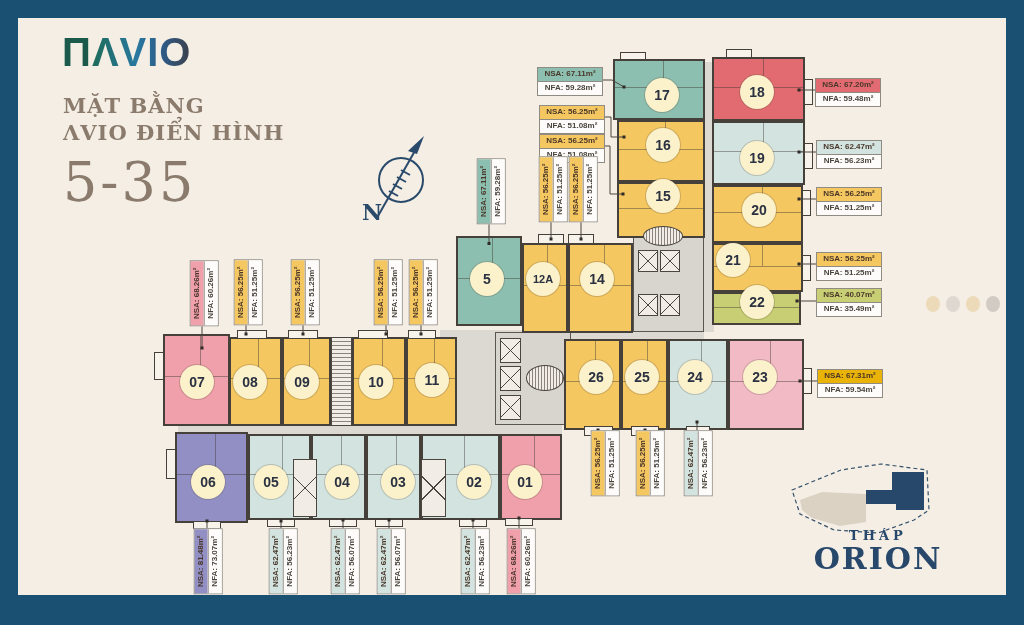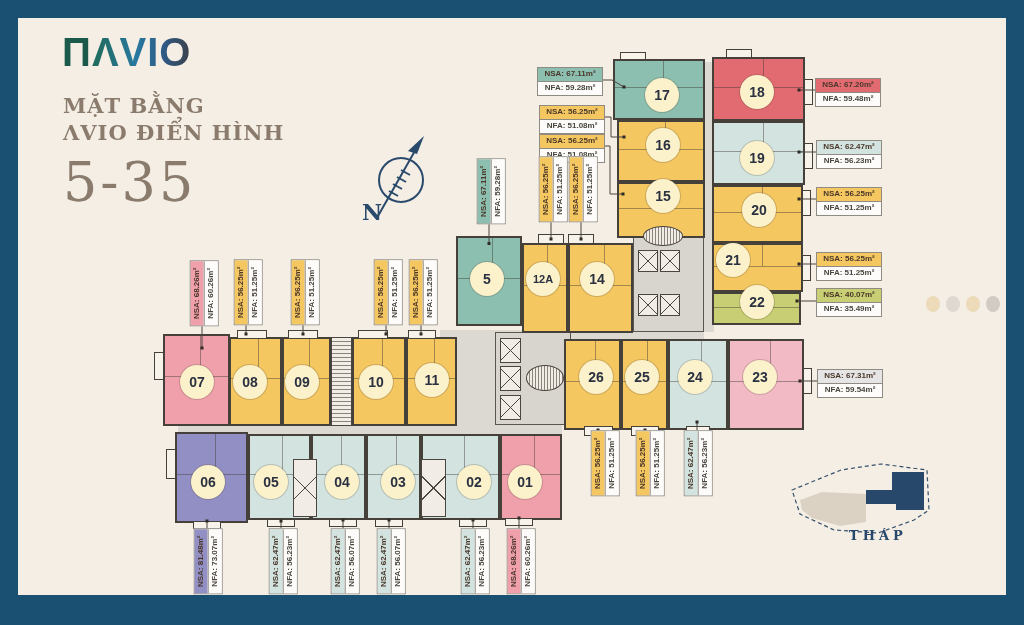--- a/index.html
+++ b/index.html
@@ -271,21 +271,21 @@
     </div>
   <div class="lbl" style="left:816px;top:252px">
     <span class="nsa" style="background-color: rgb(245, 199, 97);">NSA: 56.25m²</span>
     <span class="nfa">NFA: 51.25m²</span>
     </div>
   <div class="lbl" style="left:816px;top:288px">
     <span class="nsa" style="background-color: rgb(200, 206, 115);">NSA: 40.07m²</span>
     <span class="nfa">NFA: 35.49m²</span>
     </div>
   <div class="lbl" style="left:817px;top:369px">
-    <span class="nsa" style="background-color: #e5e5e5;">NSA: 67.31m²</span>
+    <span class="nsa" style="background-color: #eab308;">NSA: 67.31m²</span>
     <span class="nfa">NFA: 59.54m²</span>
     </div>
 
   <div class="lbl vert" style="left:458px;top:177px">
     <span class="nsa" style="background-color: rgb(140, 191, 175);">NSA: 67.11m²</span>
     <span class="nfa">NFA: 59.28m²</span>
     </div>
   <div class="lbl vert" style="left:520px;top:175px">
     <span class="nsa" style="background-color: rgb(245, 199, 97);">NSA: 56.25m²</span>
     <span class="nfa">NFA: 51.25m²</span>
@@ -351,20 +351,21 @@
     <span class="nfa">NFA: 56.23m²</span>
     </div>
 
   <svg id="minimap" width="150" height="78" viewBox="0 0 150 78">
     <polygon points="14,40 36,32 80,34 80,62 54,66 26,58 16,50" fill="#DBD2C4"></polygon>
     <path d="M80,30 L106,30 L106,12 L138,12 L138,50 L110,50 L110,44 L80,44 Z" fill="#27486B"></path>
     <path d="M6,30 L55,10 L95,4 L141,10 L143,50 L128,60 L92,73 L48,70 L14,54 Z" fill="none" stroke="#35506B" stroke-width="1.2" stroke-dasharray="4,3"></path>
   </svg>
   <div class="towerlabel">
     <div class="small">THÁP</div>
+    <div class="big">ORION</div>
   </div>
 
   <div class="wm">
     <span style="background:#E3C386"></span>
     <span style="background:#C6BFBA"></span>
     <span style="background:#E3C386"></span>
     <span style="background:#A9A29E"></span>
     <span style="background:#CFC8C2"></span>
   </div>
 </div>

